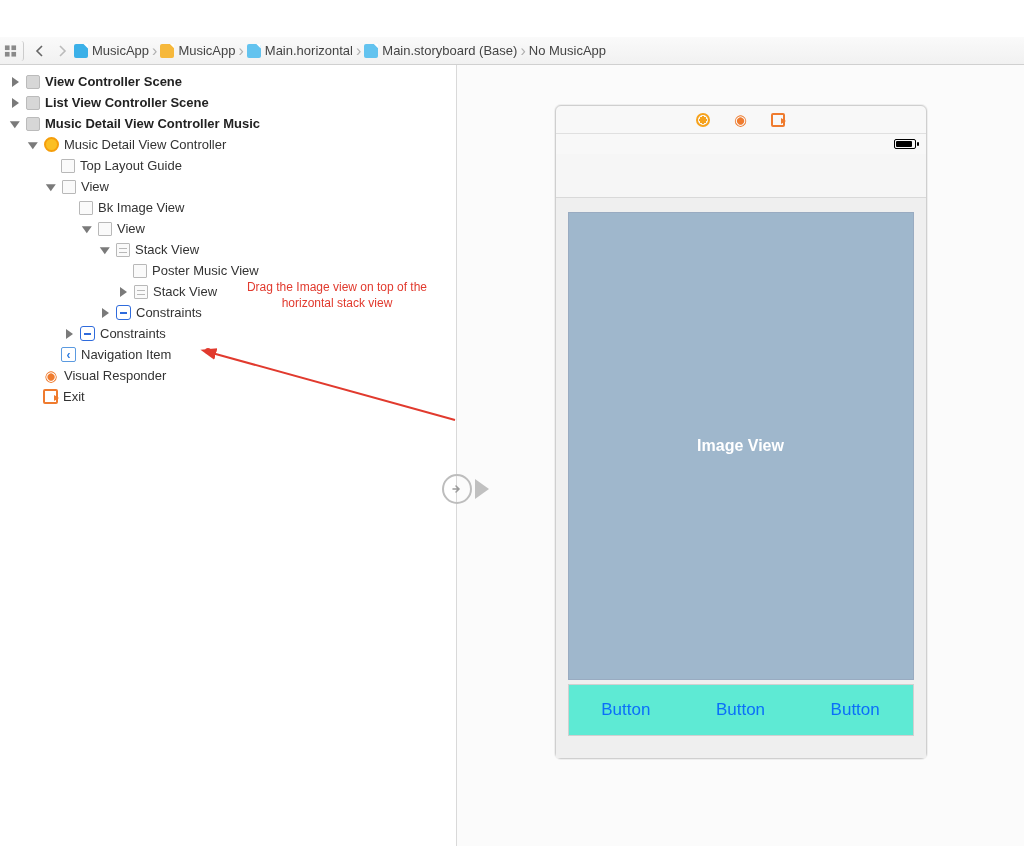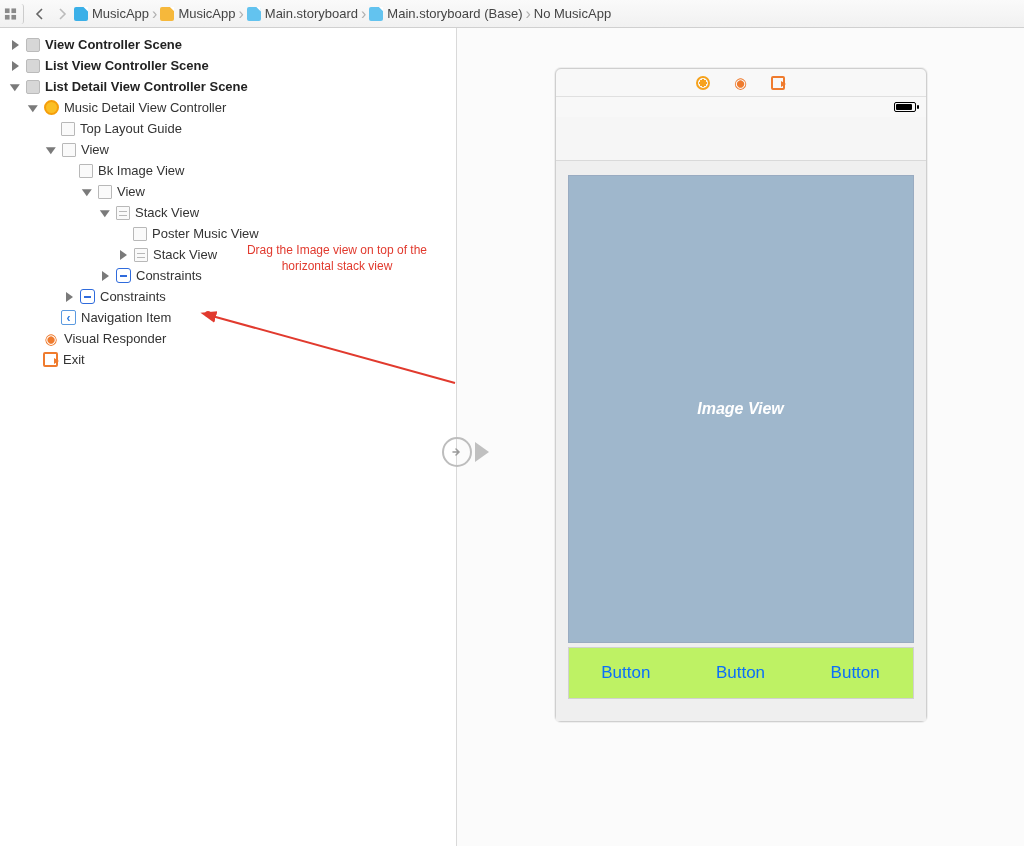--- a/index.html
+++ b/index.html
@@ -15,20 +15,21 @@
 
   
   .topbar {
     height: 28px;
     background: linear-gradient(#fafafa, #f1f1f1);
     border-bottom: 1px solid #d0d0d0;
     display: flex;
     align-items: center;
     padding: 0 4px;
     gap: 2px;
+    margin-top: 37px;
   }
   .topbar .sq {
     width: 20px; height: 20px; display:flex; align-items:center; justify-content:center;
     border-radius:3px; color:#777;
   }
   .topbar .sq.grid {
     border-right:1px solid #ccc; margin-right:4px; padding-right:6px;
   }
   .crumbs { display:flex; align-items:center; gap:2px; flex:1; overflow:hidden; }
   .crumb { display:flex; align-items:center; gap:4px; color:#444; white-space:nowrap; }
@@ -117,23 +118,23 @@
   .status-bar{height:20px;display:flex;align-items:center;justify-content:flex-end;padding:0 10px;}
   .battery{width:22px;height:10px;border:1.5px solid #000;border-radius:2px;position:relative;}
   .battery::after{content:"";position:absolute;right:-4px;top:2px;width:2px;height:4px;background:#000;border-radius:1px;}
   .battery::before{content:"";position:absolute;left:1px;top:1px;bottom:1px;width:16px;background:#000;border-radius:1px;}
 
   .nav-blank{height:44px;border-bottom:1px solid #d9d9d9;background:#f6f6f6;}
 
   .vc-body{padding:14px 12px 22px;background:#efefef;}
   .image-view{
     height:468px;background:#9fb7cc;border:1px solid #99abc1;
-    display:flex;align-items:center;justify-content:center;color:#fff;font-weight:600;font-size:16px;font-style:italic;
-  }
-  .btn-row{display:flex;gap:0;margin-top:4px;border:1px solid #d0d0d0;background:#bef264;}
+    display:flex;align-items:center;justify-content:center;color:#fff;font-weight:600;font-size:16px;
+  }
+  .btn-row{display:flex;gap:0;margin-top:4px;border:1px solid #d0d0d0;background:#5eead4;}
   .btn-row .btn{flex:1;height:50px;display:flex;align-items:center;justify-content:center;color:#0b6ff9;font-size:17px;}
   .btn-row .btn + .btn{border-left:0;}
 
 </style>
 </head>
 <body>
 
 <div class="topbar">
   <div class="sq grid">
     <svg width="14" height="14" viewBox="0 0 14 14">
@@ -162,21 +163,21 @@
       <span>MusicApp</span>
     </div>
     <span class="chev">›</span>
     <div class="crumb">
       <span class="fileicon fi-yellow"></span>
       <span>MusicApp</span>
     </div>
     <span class="chev">›</span>
     <div class="crumb">
       <span class="fileicon fi-blue2"></span>
-      <span>Main.storyboard</span>
+      <span>Main.horizontal</span>
     </div>
     <span class="chev">›</span>
     <div class="crumb">
       <span class="fileicon fi-blue2"></span>
       <span>Main.storyboard (Base)</span>
     </div>
     <span class="chev">›</span>
     <div class="crumb">
       <span>No MusicApp</span>
     </div>
@@ -198,21 +199,21 @@
       <span class="sp" style="width:6px"></span>
       <span class="tw"></span>
       <span class="ico scene-ico"></span>
       <span class="lbl bold">List View Controller Scene</span>
     </div>
 
     <div class="row">
       <span class="sp" style="width:6px"></span>
       <span class="tw open"></span>
       <span class="ico scene-ico"></span>
-      <span class="lbl bold">List Detail View Controller Scene</span>
+      <span class="lbl bold">Music Detail View Controller Music</span>
     </div>
 
     <div class="row">
       <span class="sp" style="width:24px"></span>
       <span class="tw open"></span>
       <span class="vc-circle"></span>
       <span class="lbl">Music Detail View Controller</span>
     </div>
 
     <div class="row">

